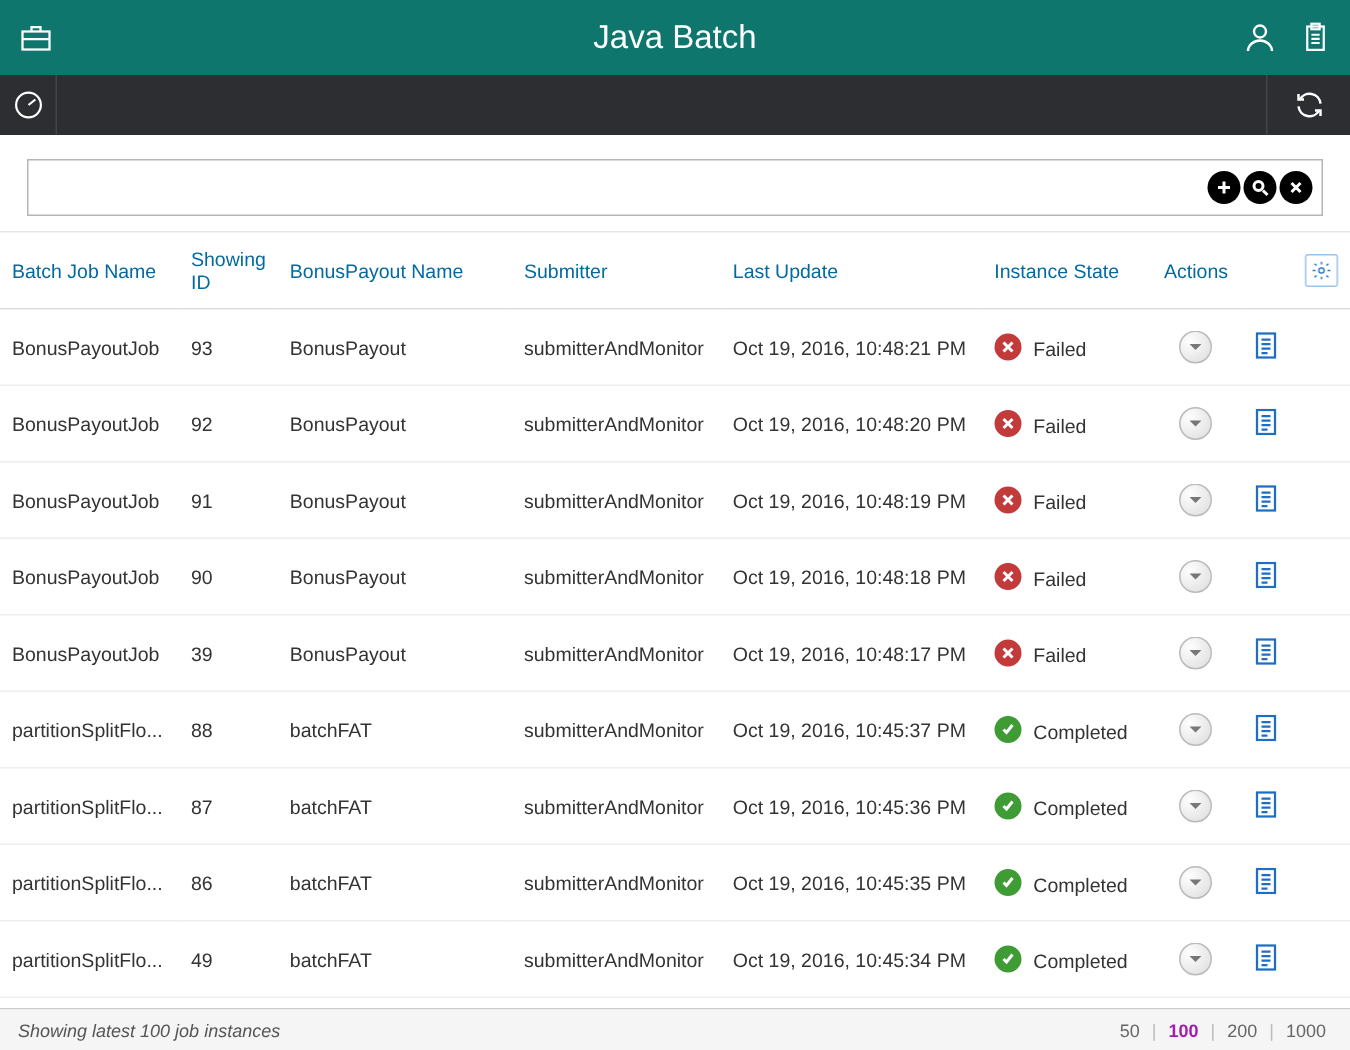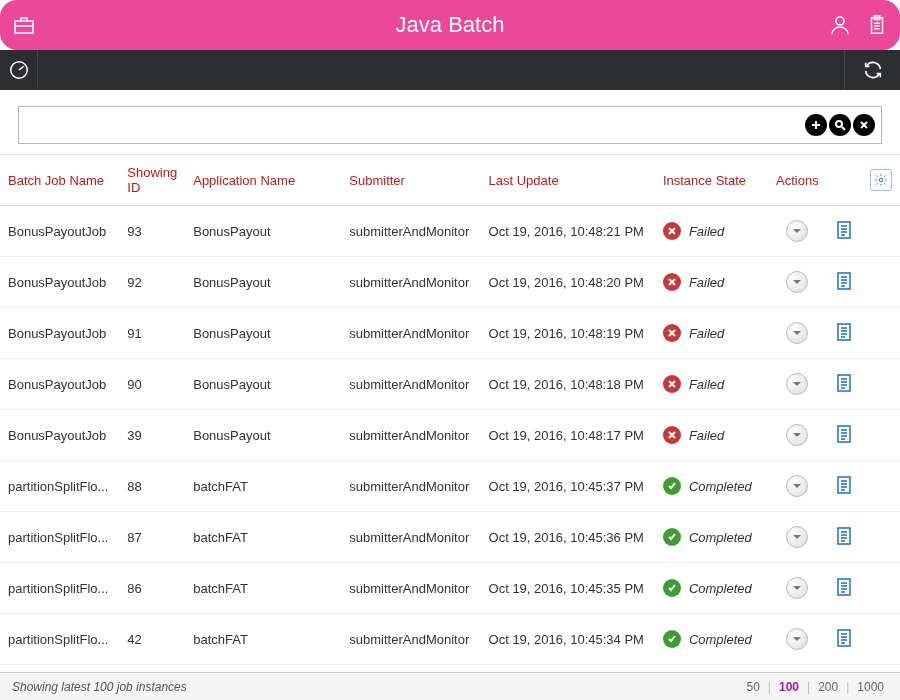--- a/index.html
+++ b/index.html
@@ -1,27 +1,26 @@
 <!DOCTYPE html>
 <html><head>
 <meta charset="utf-8">
 <style>
   * { margin: 0; padding: 0; box-sizing: border-box; font-family: Arial, Helvetica, sans-serif; }
   html, body { width: 900px; height: 700px; overflow: hidden; background: #fff; }
 
   
   .topbar {
-    background: #ec4899;
+    background: #0f766e;
     height: 50px;
     display: flex;
     align-items: center;
     justify-content: space-between;
     padding: 0 12px;
     color: #fff;
-    border-radius: 17px;
   }
   .topbar svg { display: block; }
   .topbar .title { flex: 1; text-align: center; font-size: 22px; font-weight: 500; }
   .topbar .left, .topbar .right { display: flex; align-items: center; gap: 14px; width: 90px; }
   .topbar .right { justify-content: flex-end; }
 
   
   .subbar {
     background: #2c2e31;
     height: 40px;
@@ -56,32 +55,32 @@
   .filter-icons { display:flex; gap:2px; }
   .circle-icon {
     width: 22px; height:22px; border-radius:50%; background:#000; color:#fff;
     display:flex; align-items:center; justify-content:center; font-size:14px; font-weight:bold;
   }
 
   
   .tablewrap { height: calc(700px - 50px - 40px - 64px - 28px); overflow-y: auto; border-bottom:1px solid #ccc;}
   table { width: 100%; border-collapse: collapse; font-size: 13px; }
   thead th {
-    text-align: left; color: #b91c1c; font-weight: 500; padding: 10px 8px;
+    text-align: left; color: #0369a1; font-weight: 500; padding: 10px 8px;
     border-bottom: 1px solid #ddd; background:#fff; position: sticky; top:0;
   }
   tbody td { padding: 14px 8px; border-bottom: 1px solid #eee; color:#333; white-space: nowrap; overflow:hidden; text-overflow: ellipsis;}
 
   .gear-cell { width: 28px; text-align:center; }
   .gear-btn {
     width: 22px; height: 22px; display:inline-flex; align-items:center; justify-content:center;
     border:1px solid #9ac4f0; border-radius:2px;
   }
 
-  .status-wrap { display:flex; align-items:center; gap:8px;font-style:italic; }
+  .status-wrap { display:flex; align-items:flex-end; gap:8px; }
   .status-dot {
     width:18px; height:18px; border-radius:50%; color:#fff;
     display:flex; align-items:center; justify-content:center; font-size:11px; font-weight:bold;
   }
   .status-dot.failed { background:#c23a3a; }
   .status-dot.completed { background:#3f9c35; }
 
   .action-btn {
     width: 22px; height: 22px; border-radius: 50%;
     background: radial-gradient(circle at 30% 30%, #fefefe, #dcdcdc);
@@ -198,21 +197,21 @@
     <col class="c-upd">
         <col class="c-state">
         <col class="c-act">
         <col class="c-log">
         <col class="c-gear">
   </colgroup>
   <thead>
     <tr>
       <th>Batch Job Name</th>
       <th>Showing ID</th>
-      <th>Application Name</th>
+      <th>BonusPayout Name</th>
       <th>Submitter</th>
       <th>Last Update</th>
       <th>Instance State</th>
       <th>Actions</th>
       <th></th>
       <th class="gear-cell">
         <span class="gear-btn">
           <svg width="14" height="14" viewBox="0 0 24 24" fill="none" stroke="#1e6fc3" stroke-width="1.6">
             <circle cx="12" cy="12" r="3"></circle>
             <path d="M12 2v3M12 19v3M4.2 4.2l2.1 2.1M17.7 17.7l2.1 2.1M2 12h3M19 12h3M4.2 19.8l2.1-2.1M17.7 6.3l2.1-2.1"></path>
@@ -433,21 +432,21 @@
               </svg>
             </span></td>
           <td style="text-align:center"><span class="joblog-icon"><svg width="16" height="18" viewBox="0 0 16 18" fill="none" stroke="#1e6fc3" stroke-width="1.5">
                 <rect x="2" y="1" width="12" height="16"></rect>
                 <path d="M5 5h6M5 8h6M5 11h6M5 14h4"></path>
               </svg></span></td>
           <td></td>
         </tr>
         <tr>
           <td>partitionSplitFlo...</td>
-          <td>42</td>
+          <td>49</td>
           <td>batchFAT</td>
           <td>submitterAndMonitor</td>
           <td>Oct 19, 2016, 10:45:34 PM</td>
           <td>
             <div class="status-wrap">
               <span class="status-dot completed">
                 <svg width="10" height="10" viewBox="0 0 10 10" fill="none" stroke="#fff" stroke-width="2">
                   <path d="M2 5l2 2 4-5"></path>
                 </svg>
               </span>

